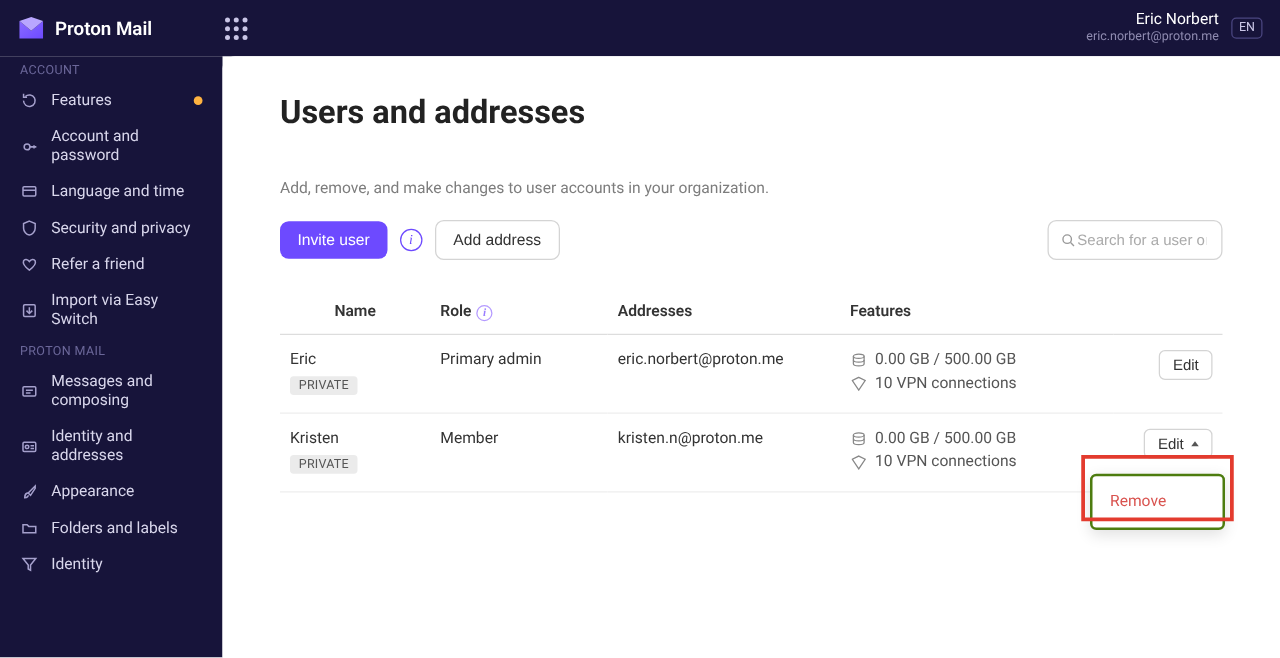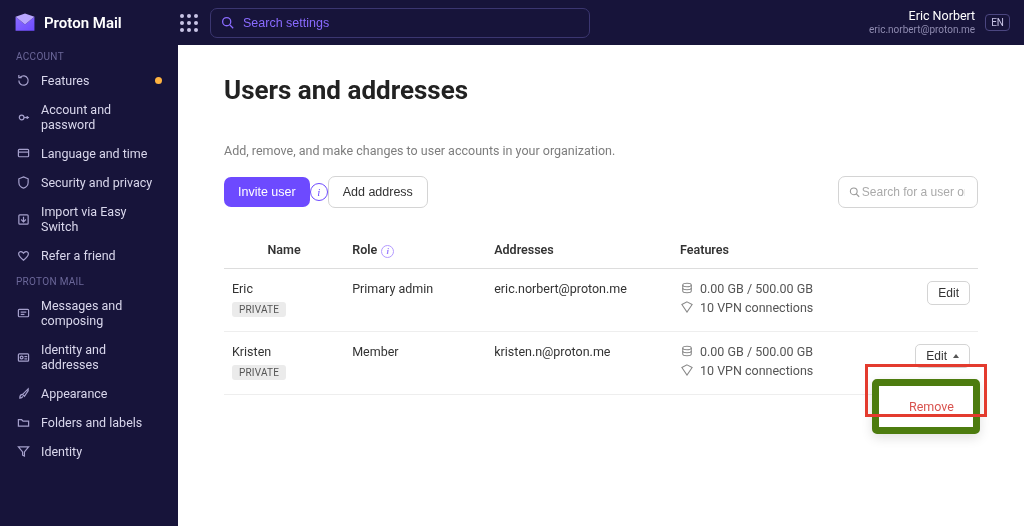--- a/index.html
+++ b/index.html
@@ -103,21 +103,21 @@
   .nav-item .ico{width:15px;display:flex;align-items:center;justify-content:center;color:#a5a0cc;}
   .nav-item .label{flex:1;}
   .nav-item .dot{width:7px;height:7px;border-radius:50%;background:#ffb340;}
   
   .main{
     flex:1;background:#fff;padding:30px 46px;position:relative;
     border-top-left-radius:10px;
   }
   h1{font-size:26px;margin:0 0 38px 0;font-weight:700;}
   .subtext{color:#7d7d7d;font-size:12.5px;margin-bottom:18px;margin-top:32px;}
-  .action-row{display:flex;align-items:center;margin-bottom:24px;}
+  .action-row{display:flex;align-items:center;gap:10px;margin-bottom:24px;}
   .btn-primary{
     background:var(--accent);color:#fff;border:none;border-radius:7px;
     padding:8px 14px;font-size:12.5px;cursor:pointer;
   }
   .info-icon{
     width:18px;height:18px;border:1px solid var(--accent);border-radius:50%;
     display:flex;align-items:center;justify-content:center;
     color:var(--accent);font-size:11px;font-style:italic;font-family:serif;
   }
   .btn-outline{
@@ -161,24 +161,24 @@
   .th-info{
     display:inline-flex;width:13px;height:13px;border:1px solid #b49aff;border-radius:50%;
     align-items:center;justify-content:center;font-size:9px;color:#9a7dff;margin-left:4px;font-family:serif;font-style:italic;
   }
   
   .dropdown{
     position:absolute;
     right:44px;top:334px;
     width:108px;
     background:#fff;
-    border:7px solid #4d7c0f;
+    border:2px solid #4d7c0f;
     border-radius:5px;
     box-shadow:0 4px 12px rgba(0,0,0,.12);
-    padding:8px 16px;
+    padding:8px 0;
   }
   .dropdown-item{
     padding:5px 14px;font-size:12.5px;cursor:pointer;color:var(--red);
   }
   .highlight-box{
     position:absolute;
     right:37px;top:319px;
     width:122px;height:53px;
     border:3px solid #e33b2e;
     pointer-events:none;
@@ -207,27 +207,20 @@
     <span></span>
       <span></span>
       <span></span>
       <span></span>
       <span></span>
       <span></span>
       <span></span>
       <span></span>
       <span></span>
   </div>
-  <div class="search-wrap">
-    <svg width="13" height="13" viewBox="0 0 16 16" fill="none" stroke="#8a6bff" stroke-width="1.6">
-        <circle cx="7" cy="7" r="5"></circle>
-        <line x1="11" y1="11" x2="15" y2="15"></line>
-      </svg>
-    <input placeholder="Search settings" style="">
-  </div>
   <div class="spacer"></div>
   <div class="user-block">
     <div class="user-text">
       <div class="user-name">Eric Norbert</div>
       <div class="user-email">eric.norbert@proton.me</div>
     </div>
     <div class="lang-badge">EN</div>
   </div>
 </div>
 
@@ -269,34 +262,34 @@
       <span class="ico">
           <svg width="13" height="13" viewBox="0 0 14 14" fill="none" stroke="currentColor" stroke-width="1.3">
             <path d="M7 1 L12 3 V7 C12 10 9.5 12.5 7 13 C4.5 12.5 2 10 2 7 V3 Z"></path>
           </svg>
         </span>
       <span class="label">Security and privacy</span>
     </div>
     <div class="nav-item">
       <span class="ico">
           <svg width="13" height="13" viewBox="0 0 14 14" fill="none" stroke="currentColor" stroke-width="1.3">
+            <path d="M7 12 C3 9 1 6.5 2 4 C3 2 5.5 2.5 7 4.5 C8.5 2.5 11 2 12 4 C13 6.5 11 9 7 12 Z"></path>
+          </svg>
+        </span>
+      <span class="label">Refer a friend</span>
+    </div>
+    <div class="nav-item">
+      <span class="ico">
+          <svg width="13" height="13" viewBox="0 0 14 14" fill="none" stroke="currentColor" stroke-width="1.3">
             <rect x="2" y="2" width="10" height="10" rx="1"></rect>
             <line x1="7" y1="4" x2="7" y2="9"></line>
             <polyline points="4.5,7 7,9.5 9.5,7"></polyline>
           </svg>
         </span>
       <span class="label">Import via Easy Switch</span>
-    </div>
-    <div class="nav-item">
-      <span class="ico">
-          <svg width="13" height="13" viewBox="0 0 14 14" fill="none" stroke="currentColor" stroke-width="1.3">
-            <path d="M7 12 C3 9 1 6.5 2 4 C3 2 5.5 2.5 7 4.5 C8.5 2.5 11 2 12 4 C13 6.5 11 9 7 12 Z"></path>
-          </svg>
-        </span>
-      <span class="label">Refer a friend</span>
     </div>
 
     <div class="section-label">PROTON MAIL</div>
     <div class="nav-item">
       <span class="ico">
           <svg width="13" height="13" viewBox="0 0 14 14" fill="none" stroke="currentColor" stroke-width="1.3">
             <rect x="1.5" y="2.5" width="11" height="8" rx="1"></rect>
             <line x1="4" y1="5.5" x2="10" y2="5.5"></line>
             <line x1="4" y1="8" x2="8" y2="8"></line>
           </svg>

